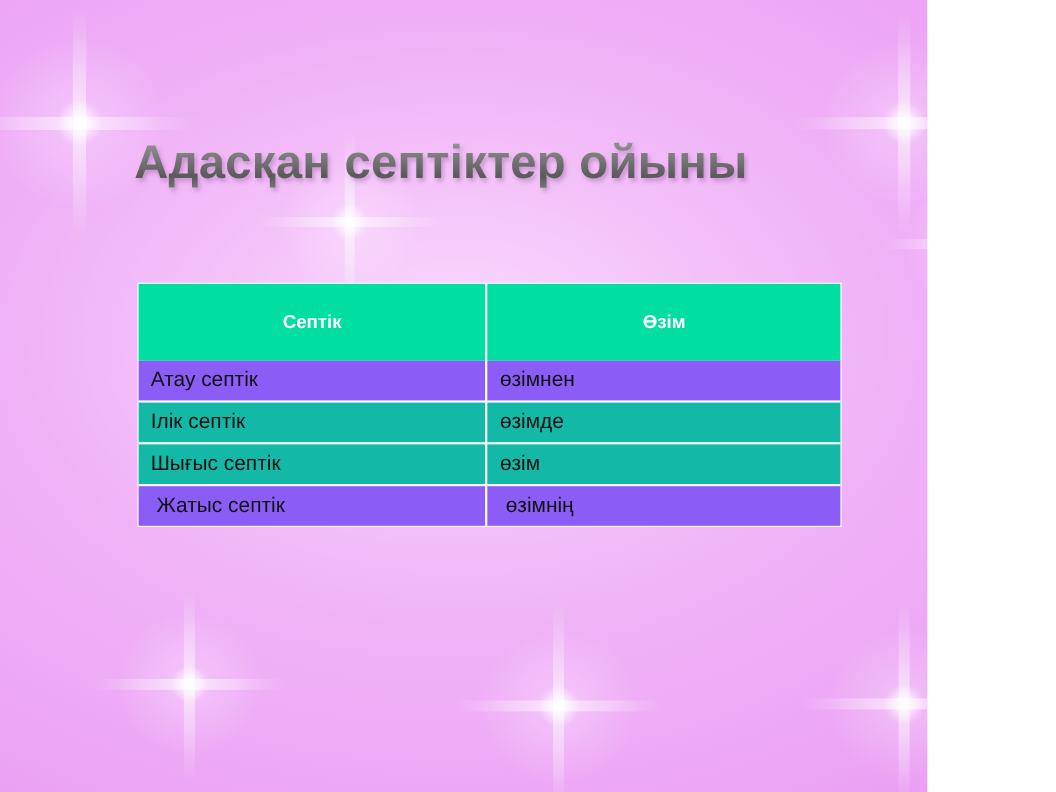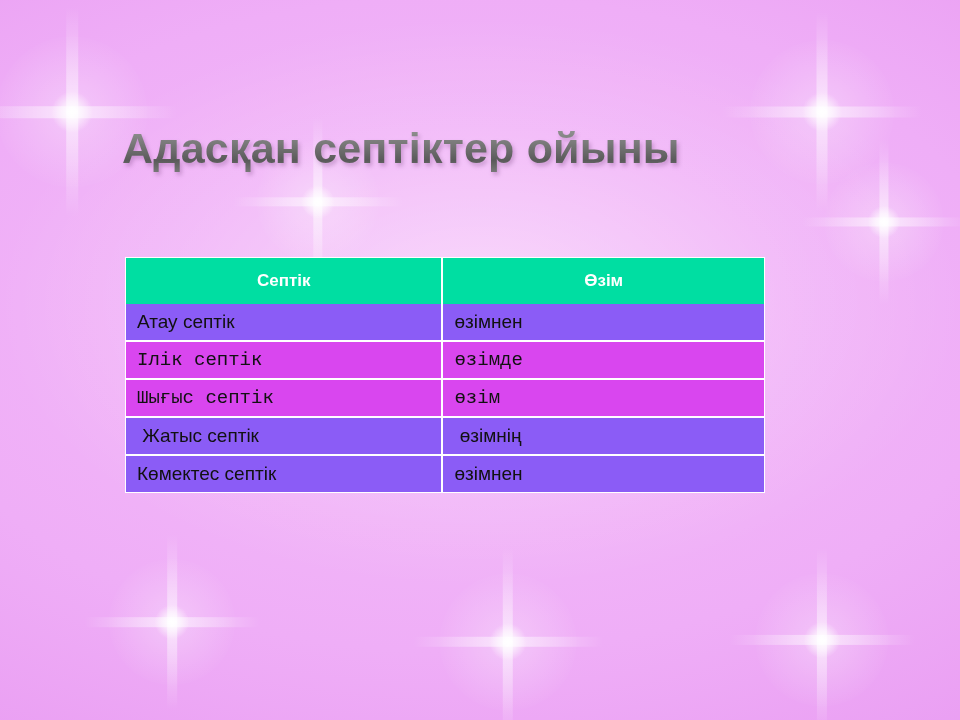--- a/index.html
+++ b/index.html
@@ -9,21 +9,21 @@
   body {
     width: 960px;
     height: 720px;
     overflow: hidden;
     font-family: "Liberation Sans", sans-serif;
   }
 
   
   #slide {
     position: relative;
-    width: 960px;
+    width: 843px;
     height: 720px;
     overflow: hidden;
     background:
       radial-gradient(ellipse 70% 55% at 50% 42%, rgba(255,255,255,0.42) 0%, rgba(255,255,255,0.12) 45%, rgba(255,255,255,0) 72%),
       radial-gradient(ellipse 120% 95% at 48% 45%, #F4BDF9 0%, #EFAEF7 48%, #E99CF2 78%, #E492EE 100%);
   }
 
   
   .sparkle {
     position: absolute;
@@ -95,21 +95,21 @@
   table.septik-table col.c1 { width: 49.6%; }
   table.septik-table col.c2 { width: 50.4%; }
 
   table.septik-table thead th {
     background: #00DEA2;
     color: #ffffff;
     font-size: 17px;
     font-weight: bold;
     text-align: center;
     height: 38px;
-    padding: 4px 8px;
+    padding: 16px 8px;
     border: none;
     border-right: 2px solid #ffffff;
   }
   table.septik-table thead th:last-child {
     border-right: none;
   }
 
   table.septik-table tbody td {
     font-size: 19px;
     color: #111111;
@@ -117,21 +117,21 @@
     padding: 0 0 0 11px;
     border-right: 2px solid #ffffff;
     border-bottom: 2px solid #ffffff;
     white-space: pre;
     vertical-align: middle;
   }
   table.septik-table tbody td:last-child {
     border-right: none;
   }
   table.septik-table tbody tr.odd td  { background: #8b5cf6; }
-  table.septik-table tbody tr.even td { background: #d946ef; font-family: Liberation Mono, monospace; }
+  table.septik-table tbody tr.even td { background: #14b8a6; }
   table.septik-table tbody tr:last-child td { border-bottom: none; }
 </style>
 </head>
 <body>
 
 <div id="slide">
 
   <div id="sparkle-layer">
       <div class="sparkle" style="left: -33px; top: 7px; width: 210px; height: 210px;">
         <div class="halo" style="width: 151.2px; height: 151.2px;"></div>
@@ -201,21 +201,17 @@
             <td>өзімде</td>
           </tr>
           <tr class="even">
             <td>Шығыс септік</td>
             <td>өзім</td>
           </tr>
           <tr class="odd">
             <td> Жатыс септік</td>
             <td> өзімнің</td>
           </tr>
-          <tr class="odd">
-            <td>Көмектес септік</td>
-            <td>өзімнен</td>
-          </tr>
         </tbody>
     </table>
   </div>
 
 </div>
 
 </body></html>

